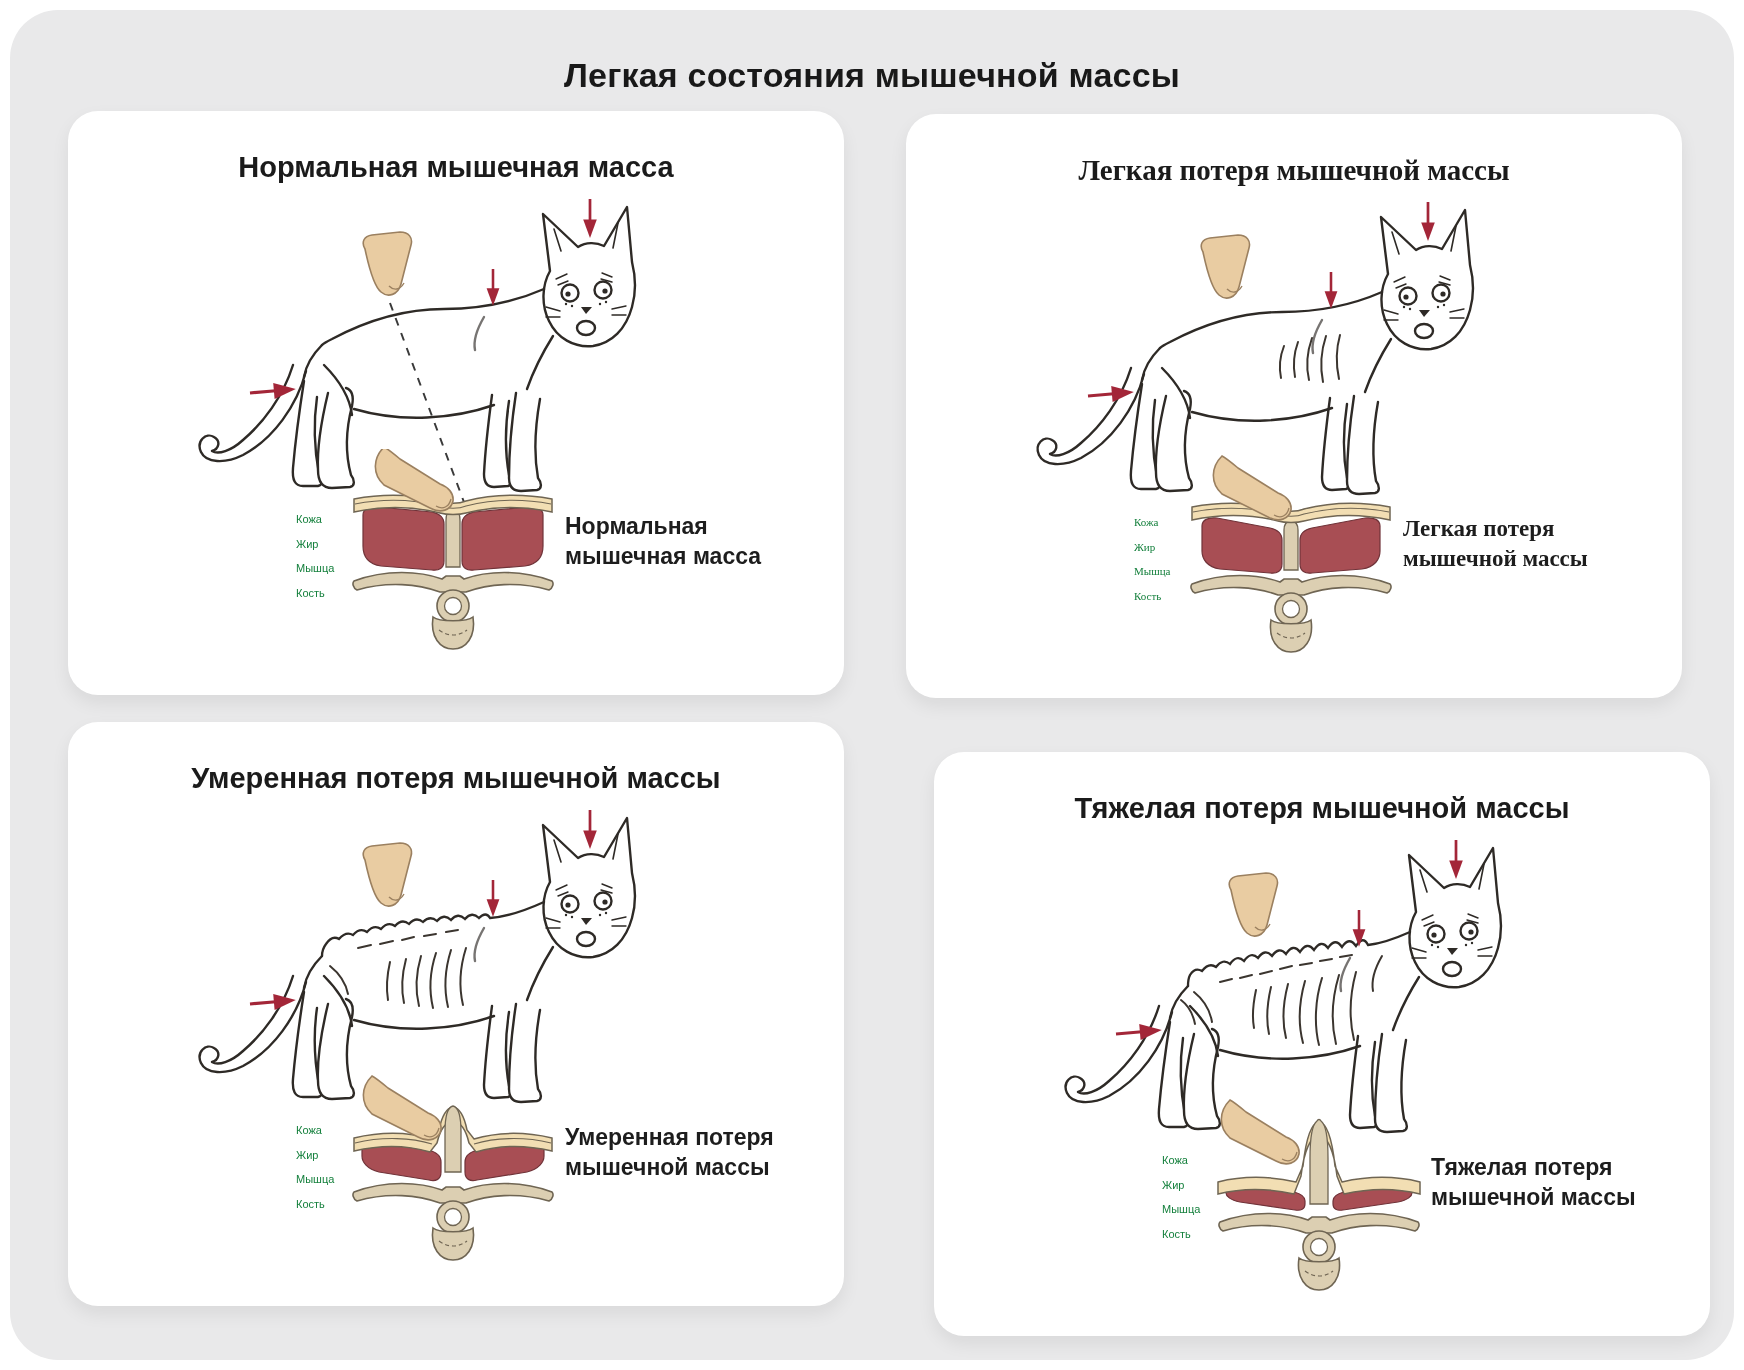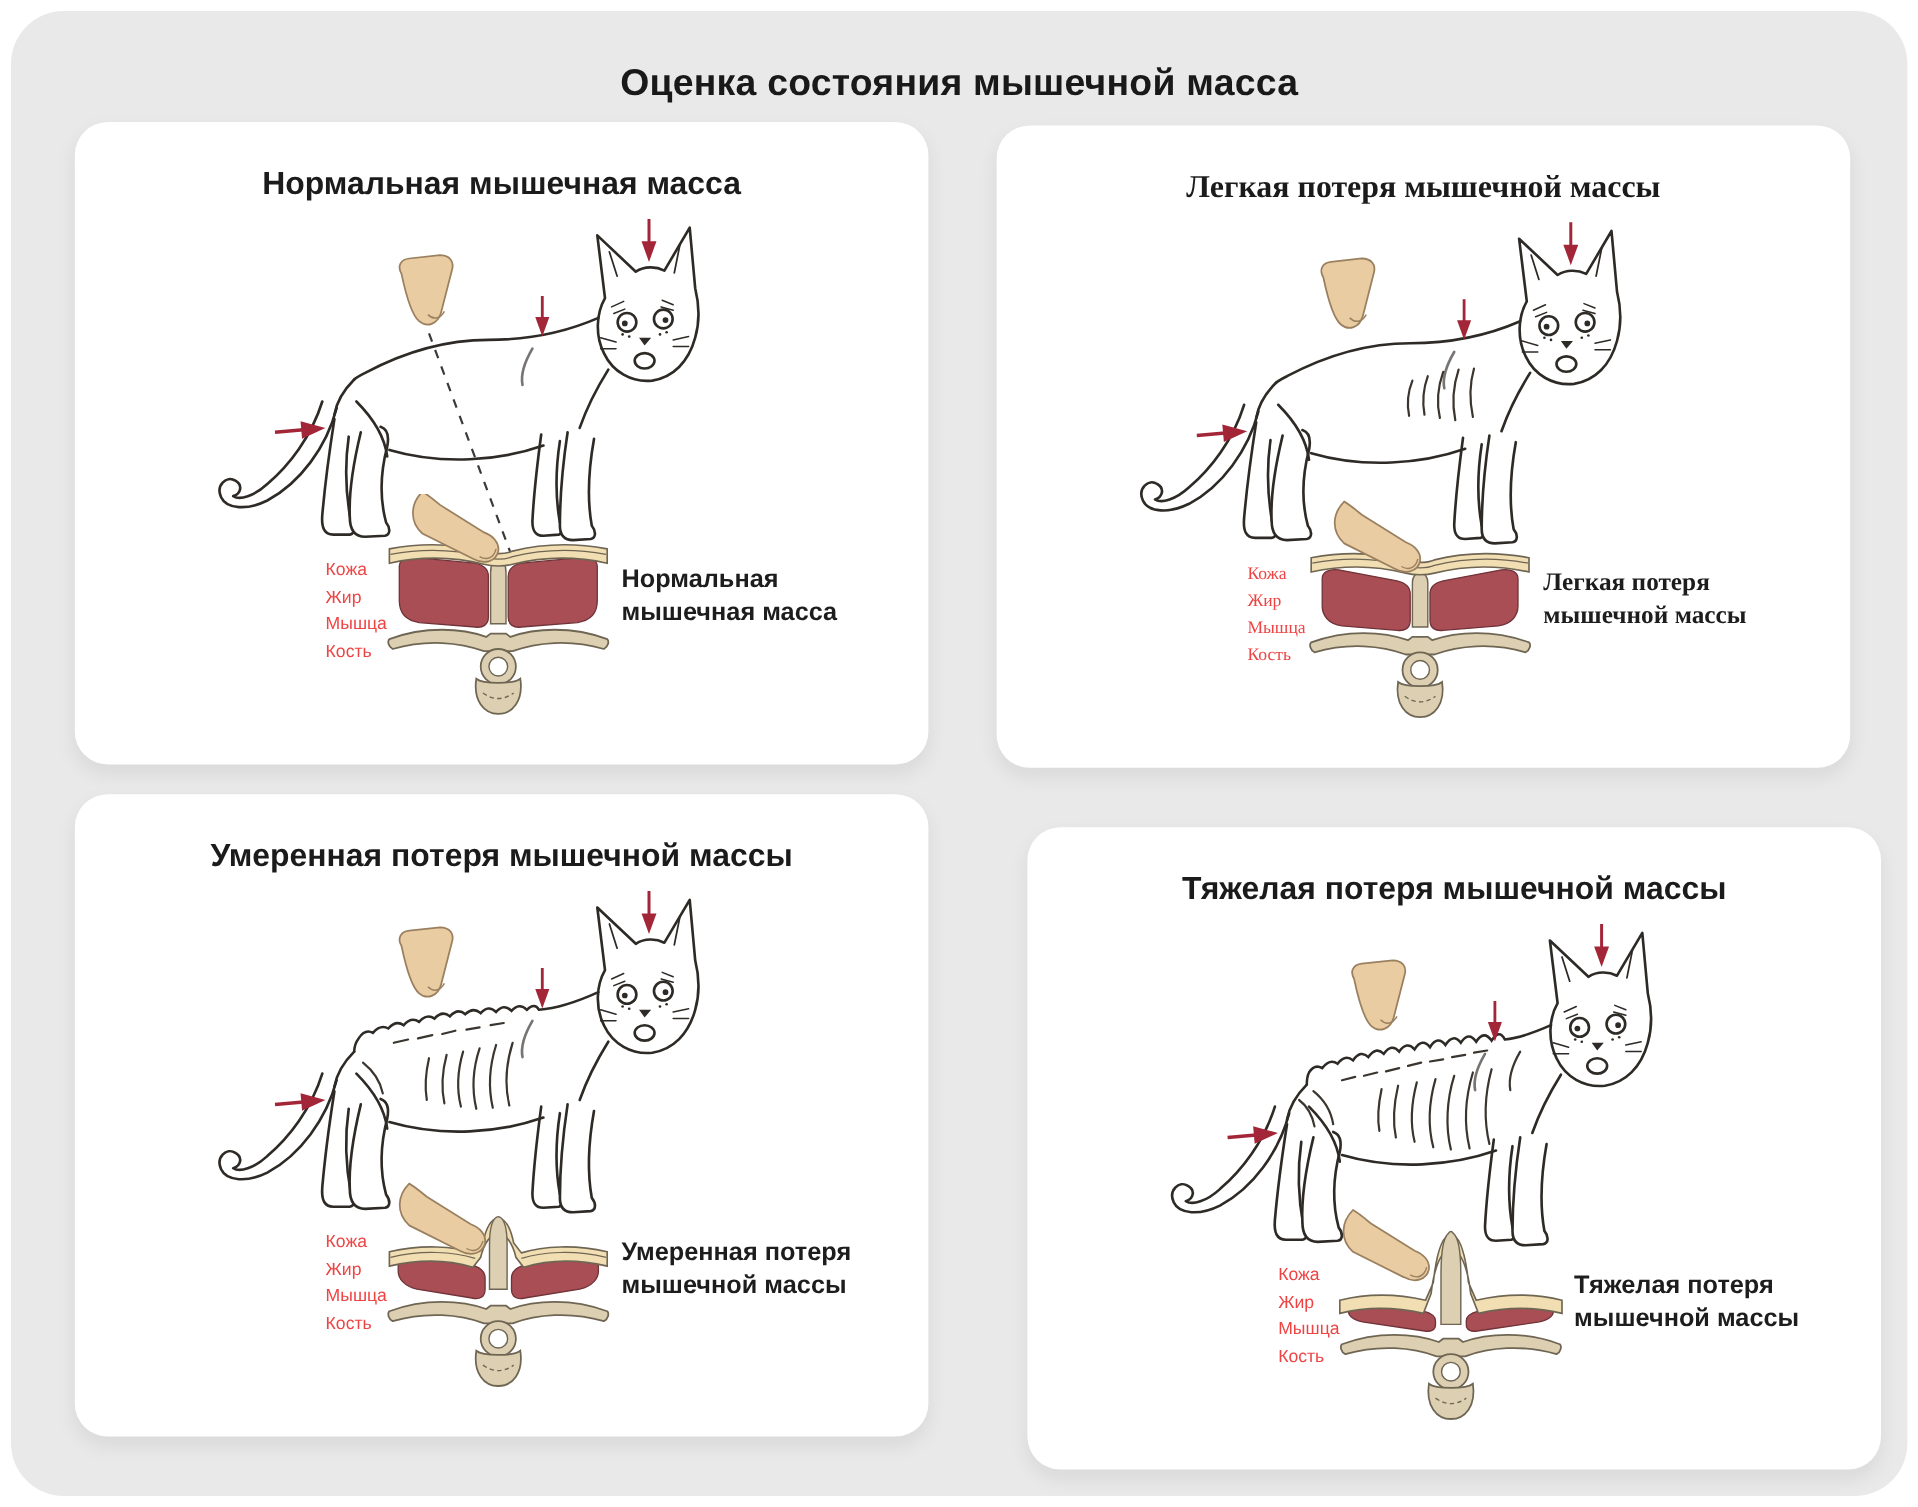--- a/index.html
+++ b/index.html
@@ -26,21 +26,21 @@
   .card.p3{left:924px;top:742px;}
   .card-title{
     position:absolute;left:0;top:40px;width:100%;text-align:center;
     font-size:29px;font-weight:bold;color:#1b1b1b;
   }
   .cat-svg{position:absolute;left:86px;top:76px;width:520px;height:320px;}
   .dash-svg{position:absolute;left:0;top:0;width:776px;height:584px;pointer-events:none;}
   .cross-svg{position:absolute;left:280px;top:338px;width:210px;height:205px;}
   .layer-labels{
     position:absolute;left:228px;top:396px;width:74px;
-    font-size:16px;line-height:24.5px;color:#ef4444;
+    font-size:11px;line-height:24.5px;color:#15803d;
   }
   .caption{
     position:absolute;left:497px;top:400px;width:225px;
     font-size:23px;font-weight:bold;line-height:1.32;color:#1d1d1d;
   }
 </style>
 </head>
 <body>
 
 <svg width="0" height="0" style="position:absolute" aria-hidden="true">
@@ -181,21 +181,21 @@
     <path d="M12,100 C12,94 17,91 25,93 L80,102 C88,104 91,107 91,111 L91,114 C91,119 87,121 81,120 L26,112 C16,110 12,106 12,103 Z" fill="#a84e54" stroke="#703339" stroke-width="1.2"></path>
     <path d="M198,100 C198,94 193,91 185,93 L130,102 C122,104 119,107 119,111 L119,114 C119,119 123,121 129,120 L184,112 C194,110 198,106 198,103 Z" fill="#a84e54" stroke="#703339" stroke-width="1.2"></path>
     <path d="M4,92 C32,85 60,87 82,92 L89,76 C92,48 97,33 105,32 C113,33 118,48 121,76 L128,92 C150,87 178,85 206,92 L206,104 C178,97 152,99 130,104 L123,86 C120,60 113,46 105,45 C97,46 90,60 87,86 L80,104 C58,99 32,97 4,104 Z" fill="#f2deb3" stroke="#6f6553" stroke-width="1.5"></path>
     <path d="M96,114 L96,68 C96,46 99,34 103,31 C104,29 106,29 107,31 C111,34 114,46 114,68 L114,114 Z" fill="#dccfb2" stroke="#6f6553" stroke-width="1.3"></path>
     <use href="#fingerpress" transform="translate(-12,10)"></use>
   </g>
 </defs>
 </svg>
 
 <div class="container">
-  <div class="page-title">Оценка состояния мышечной масса</div>
+  <div class="page-title">Легкая состояния мышечной массы</div>
 
   <div class="card p0">
     <div class="card-title">Нормальная мышечная масса</div>
     <svg class="dash-svg" viewBox="0 0 776 584">
       <line x1="322" y1="192" x2="400" y2="402" stroke="#3a3a3a" stroke-width="2" stroke-dasharray="8 8"></line>
     </svg>
     <svg class="cat-svg" viewBox="0 0 520 320">
       <use href="#cat-base"></use>
       <use href="#back-smooth"></use>
       <use href="#fingerfloat" transform="translate(-26,-2)"></use>

